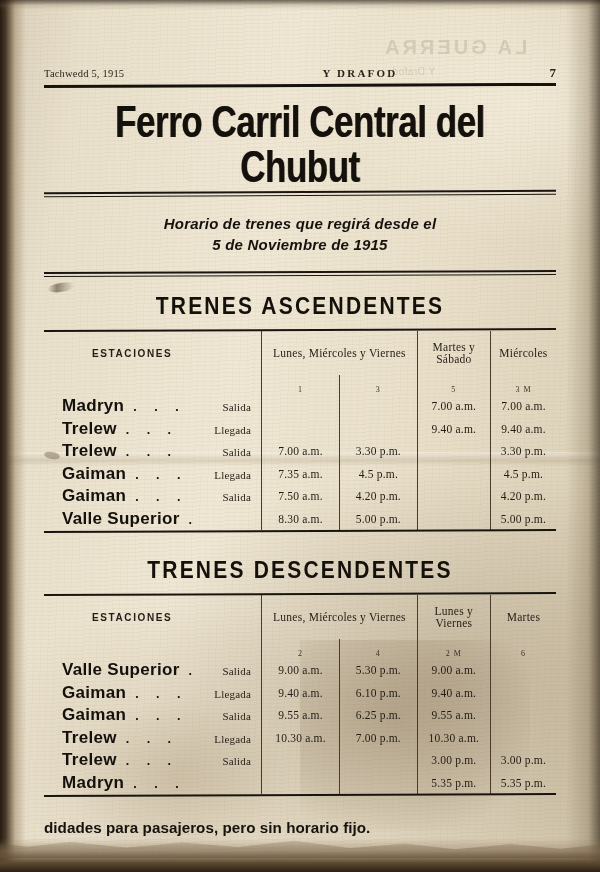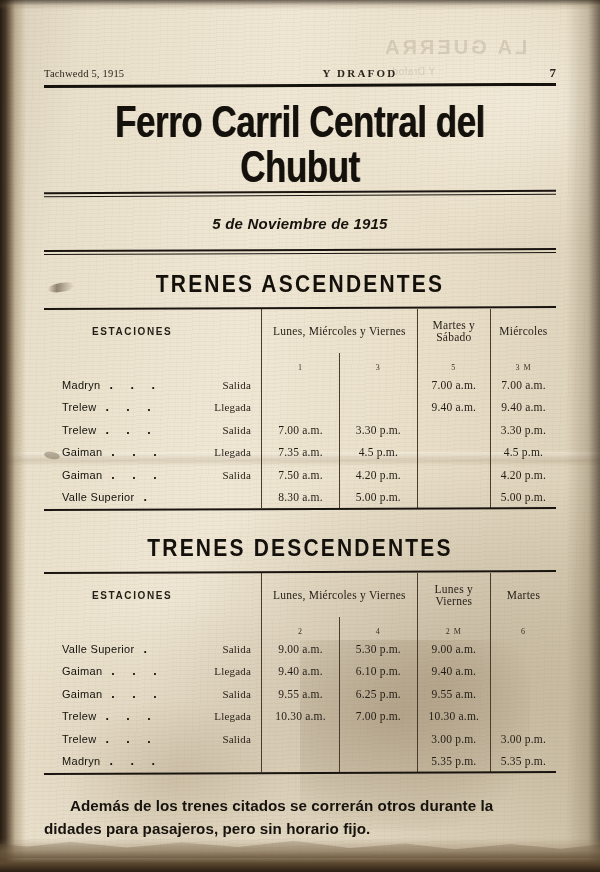--- a/index.html
+++ b/index.html
@@ -200,22 +200,22 @@
     letter-spacing: .2px;
   }
   .data-row td.stations {
     border-left: none;
     text-align: left;
     padding-left: 18px;
   }
   .st-cell { display: flex; align-items: baseline; }
   .st-name {
     font-family: "Liberation Sans", sans-serif;
-    font-weight: normal;
-    font-size: 11px;
+    font-weight: bold;
+    font-size: 17px;
     color: #14100b;
     letter-spacing: .3px;
     white-space: nowrap;
   }
   .st-dots {
     font-family: "Liberation Sans", sans-serif;
     font-weight: bold;
     font-size: 12.5px;
     color: #14100b;
     letter-spacing: 7px;
@@ -303,20 +303,21 @@
     </div>
     <div class="rule-under-mast"></div>
 
     <div class="title">Ferro Carril Central del Chubut</div>
     <div class="rule-double">
       <i class="a"></i>
         <i class="b"></i>
     </div>
 
     <div class="subtitle">
+      <div>Horario de trenes que regirá desde el</div>
       <div>5 de Noviembre de 1915</div>
     </div>
 
     <div class="rule-double rule-double2">
       <i class="a"></i>
         <i class="b"></i>
     </div>
 
     <div class="section-title">TRENES  ASCENDENTES</div>
     <div class="rule-thin"></div>
@@ -528,21 +529,20 @@
           <td class="tm"></td>
           <td class="tm"></td>
           <td class="tm">5.35 p.m.</td>
           <td class="tm">5.35 p.m.</td>
         </tr>
       </tbody>
     </table>
     <div class="rule-thin bottom"></div>
 
     <div class="note">
-      <div class="indent">Además de los trenes citados se correrán otros durante la</div>
       <div>didades para pasajeros, pero sin horario fijo.</div>
     </div>
 
   </div>
 
   <div class="blemish"></div>
   <div class="blemish2"></div>
 
   <div class="edge-left"></div>
   <div class="edge-right"></div>

